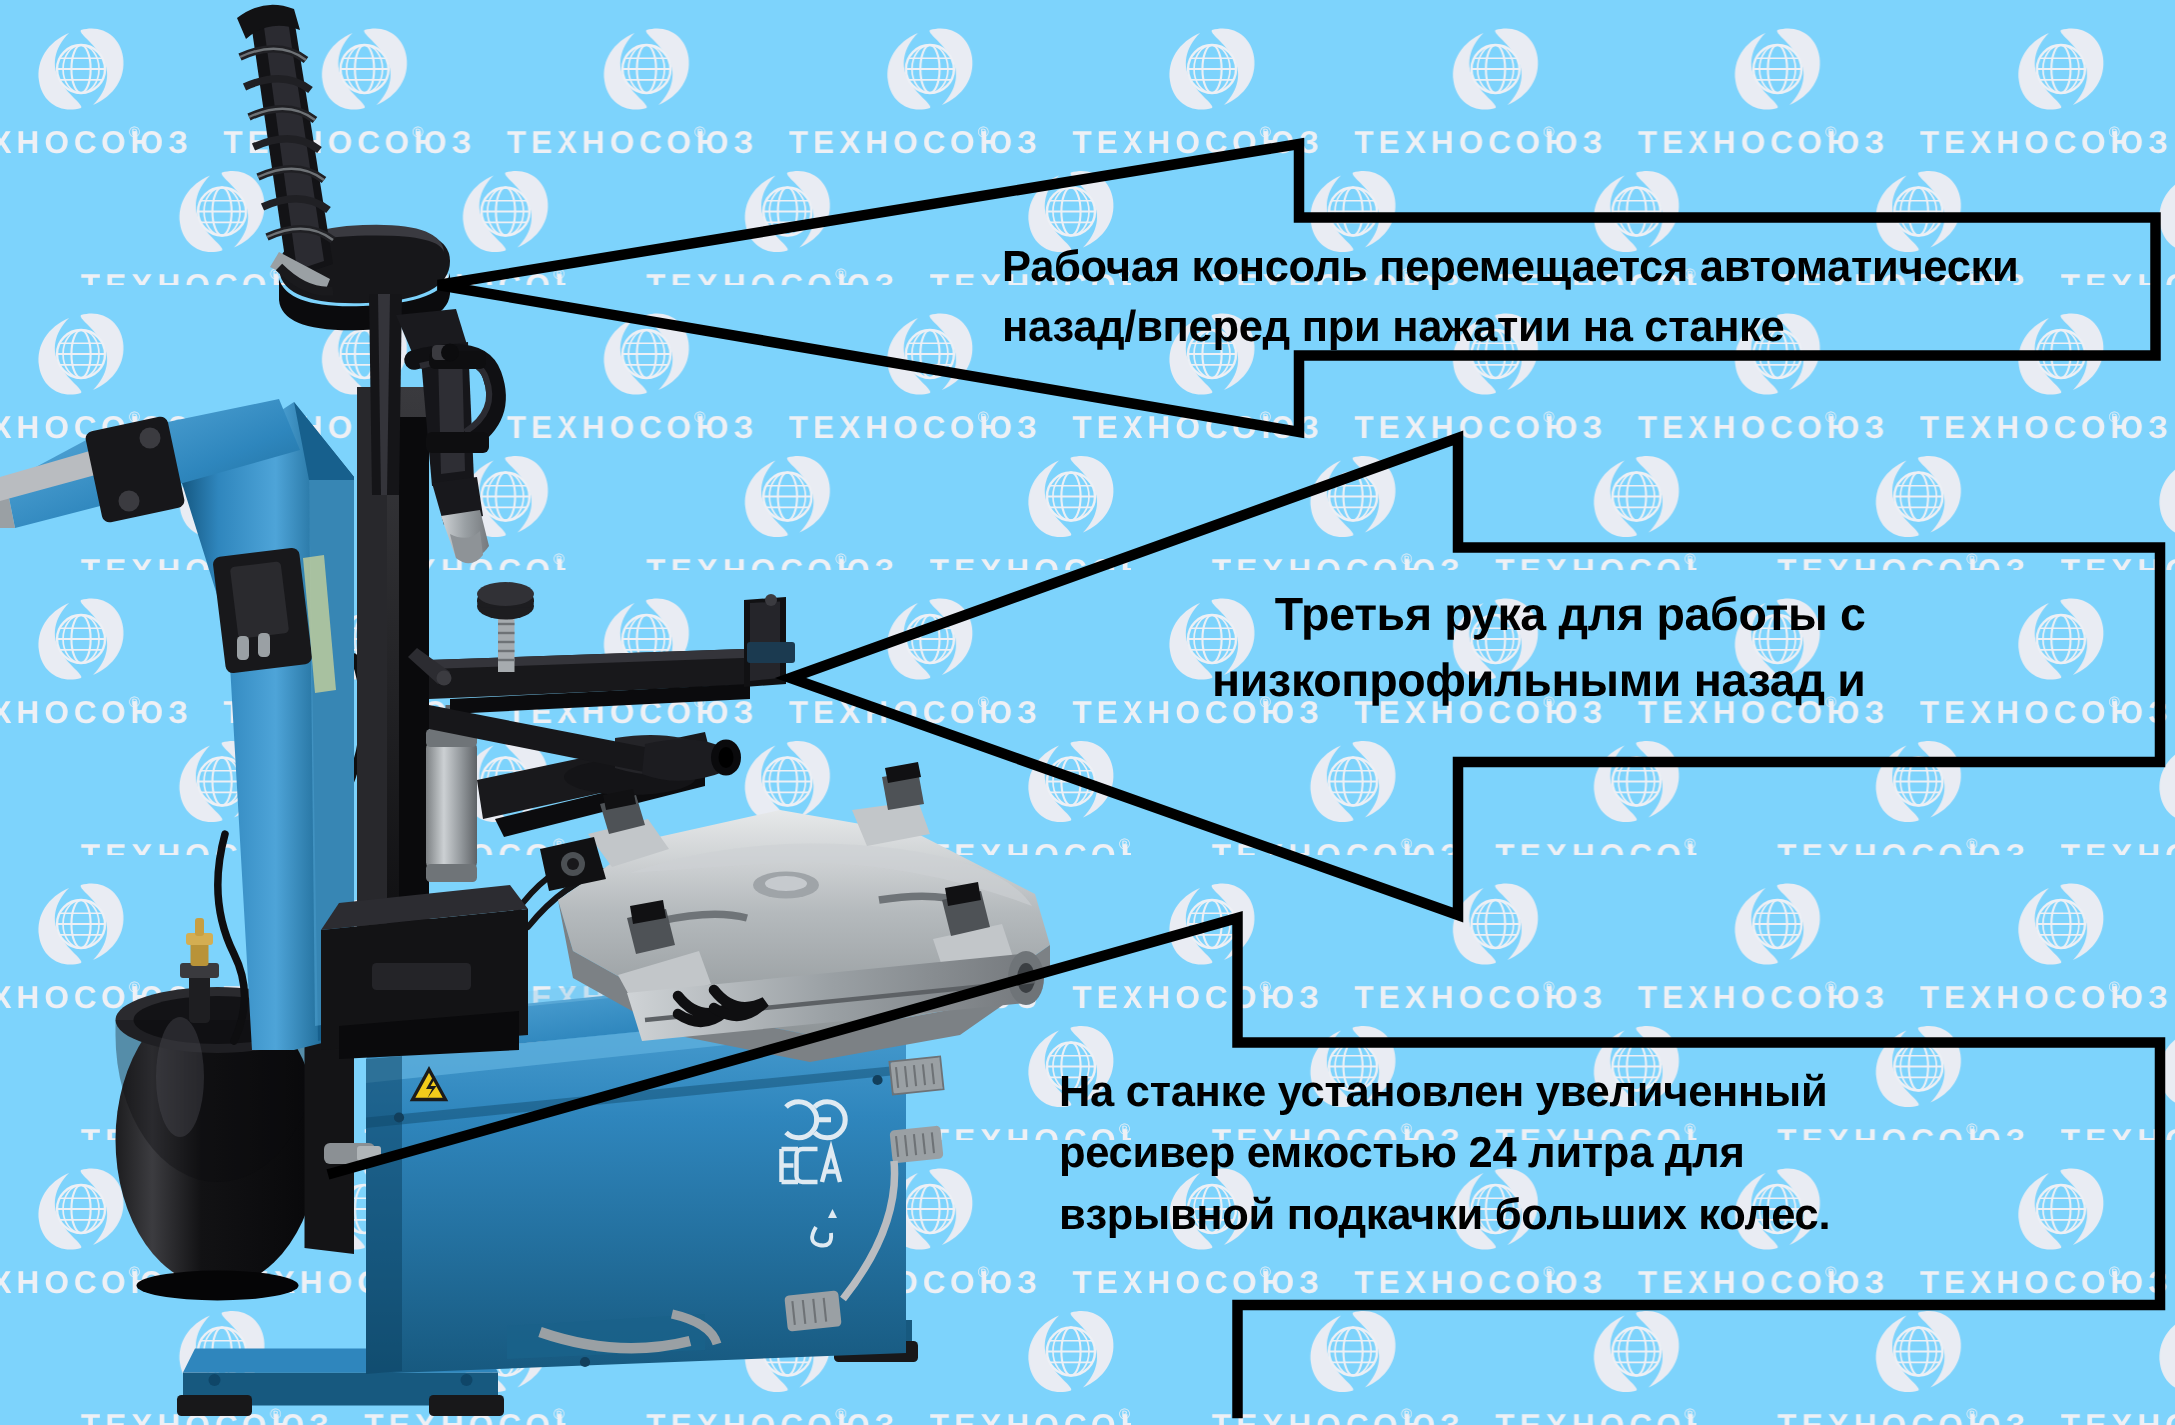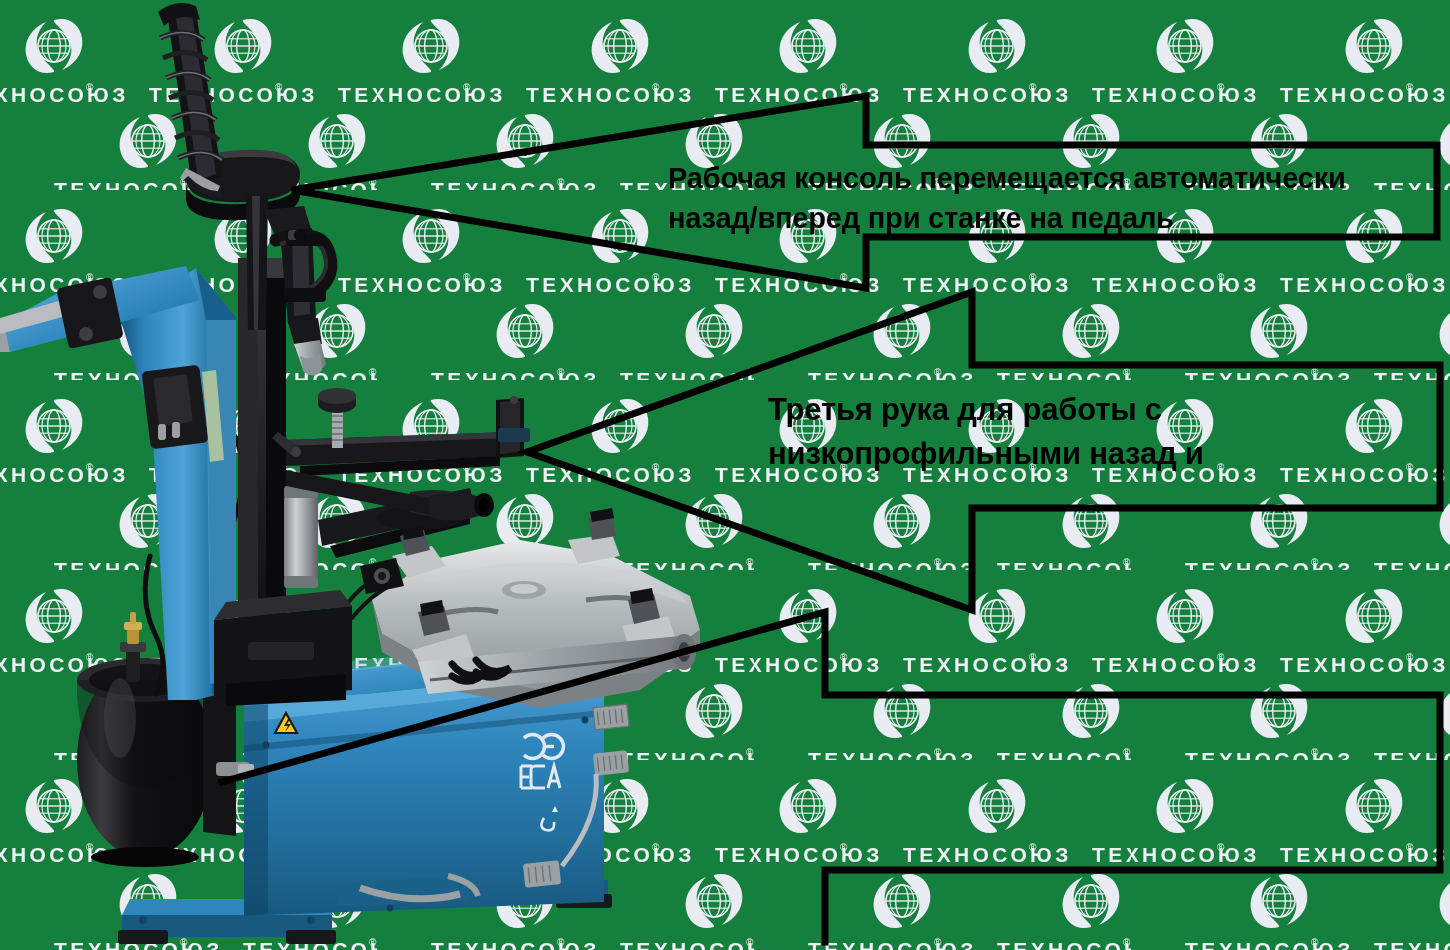--- a/index.html
+++ b/index.html
@@ -1,32 +1,32 @@
 <!DOCTYPE html>
 <html><head>
 <meta charset="utf-8">
 <style>
   html,body{margin:0;padding:0;background:#fff;}
   body{font-family:"Liberation Sans",sans-serif;}
-  #stage{position:relative;width:1450px;height:950px;background:#15803d;overflow:hidden;}
+  #stage{position:relative;width:1450px;height:950px;background:#7dd3fc;overflow:hidden;}
 
   
   #watermark{position:absolute;inset:0;z-index:5;pointer-events:none;}
 
   
   #photo{position:absolute;left:0;top:0;width:760px;height:950px;z-index:10;}
 
   
   #callouts{position:absolute;inset:0;z-index:20;}
   .cotext{position:absolute;z-index:25;color:#000;font-weight:bold;
           font-family:"Liberation Sans",sans-serif;letter-spacing:-0.2px;}
   .cotext div{white-space:nowrap;}
 
   #co1-text{left:668px;top:158px;font-size:29px;line-height:40px;}
-  #co2-text{left:768px;top:388px;font-size:31px;line-height:44px;}
+  #co2-text{left:808px;top:388px;font-size:31px;line-height:44px;text-align:right;}
   #co3-text{left:706px;top:708px;font-size:29px;line-height:41px;}
 </style>
 </head>
 <body>
 
 <div id="stage">
 
   <svg id="watermark" viewBox="0 0 1450 950" width="1450" height="950">
     <defs>
       <g id="wm-globe">
@@ -397,22 +397,27 @@
       <path d="M527 452 L972 292 L972 365 L1440 365 L1440 508 L972 508 L972 610 Z"></path>
     </g>
 
     <g stroke="#000" stroke-width="7" stroke-linejoin="miter" stroke-linecap="square">
       <path d="M222 782 L825 612 L825 695 L1440 695 L1440 870 L825 870 L825 942"></path>
     </g>
   </svg>
 
   <div class="cotext" id="co1-text">
     <div>Рабочая консоль перемещается автоматически</div>
-    <div>назад/вперед при станке на педаль</div>
+    <div>назад/вперед при нажатии на станке</div>
   </div>
 
   <div class="cotext" id="co2-text">
     <div>Третья рука для работы с</div>
     <div>низкопрофильными назад и</div>
   </div>
 
+  <div class="cotext" id="co3-text">
+    <div>На станке установлен увеличенный</div>
+    <div>ресивер емкостью 24 литра для</div>
+    <div>взрывной подкачки больших колес.</div>
+  </div>
 
 </div>
 
 </body></html>

